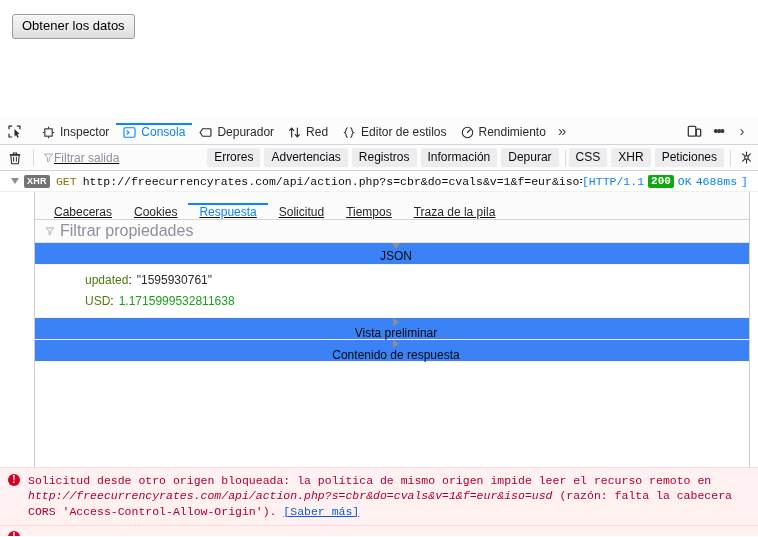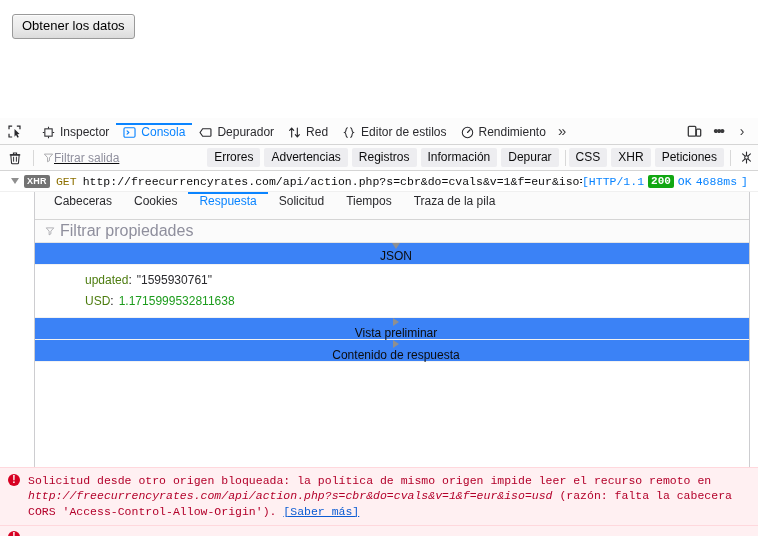--- a/index.html
+++ b/index.html
@@ -270,26 +270,27 @@
     border: 1px solid #cdcdd0;
     border-top: none;
     background: #ffffff;
     height: 340px;
     box-sizing: border-box;
     display: flex;
     flex-direction: column;
   }
   .detail-tabs {
     display: flex;
-    align-items: flex-start;
+    align-items: flex-end;
     height: 27px;
     background: #fbfbfb;
     border-bottom: 1px solid #d5d5d5;
     padding-left: 8px;
     flex: none;
+    text-decoration: underline;
   }
   .d-tab {
     display: flex;
     align-items: center;
     padding: 0 11px;
     font-size: 12px;
     color: #2a2a2e;
     cursor: pointer;
     border-top: 2px solid transparent;
     box-sizing: border-box;

